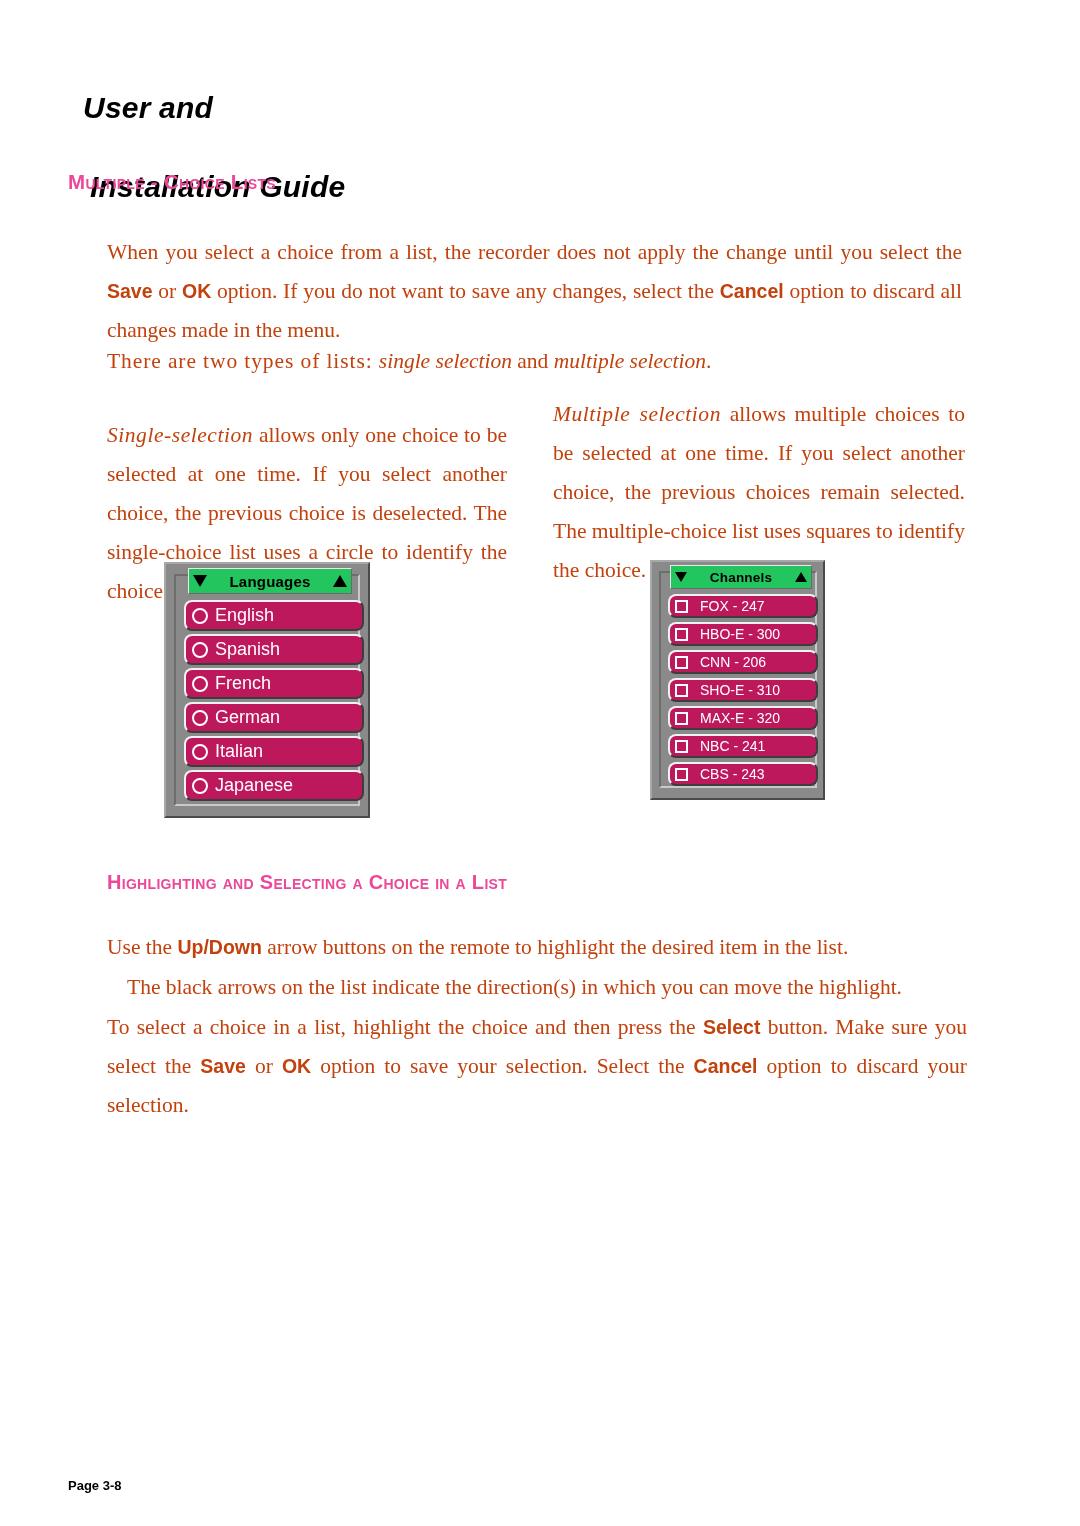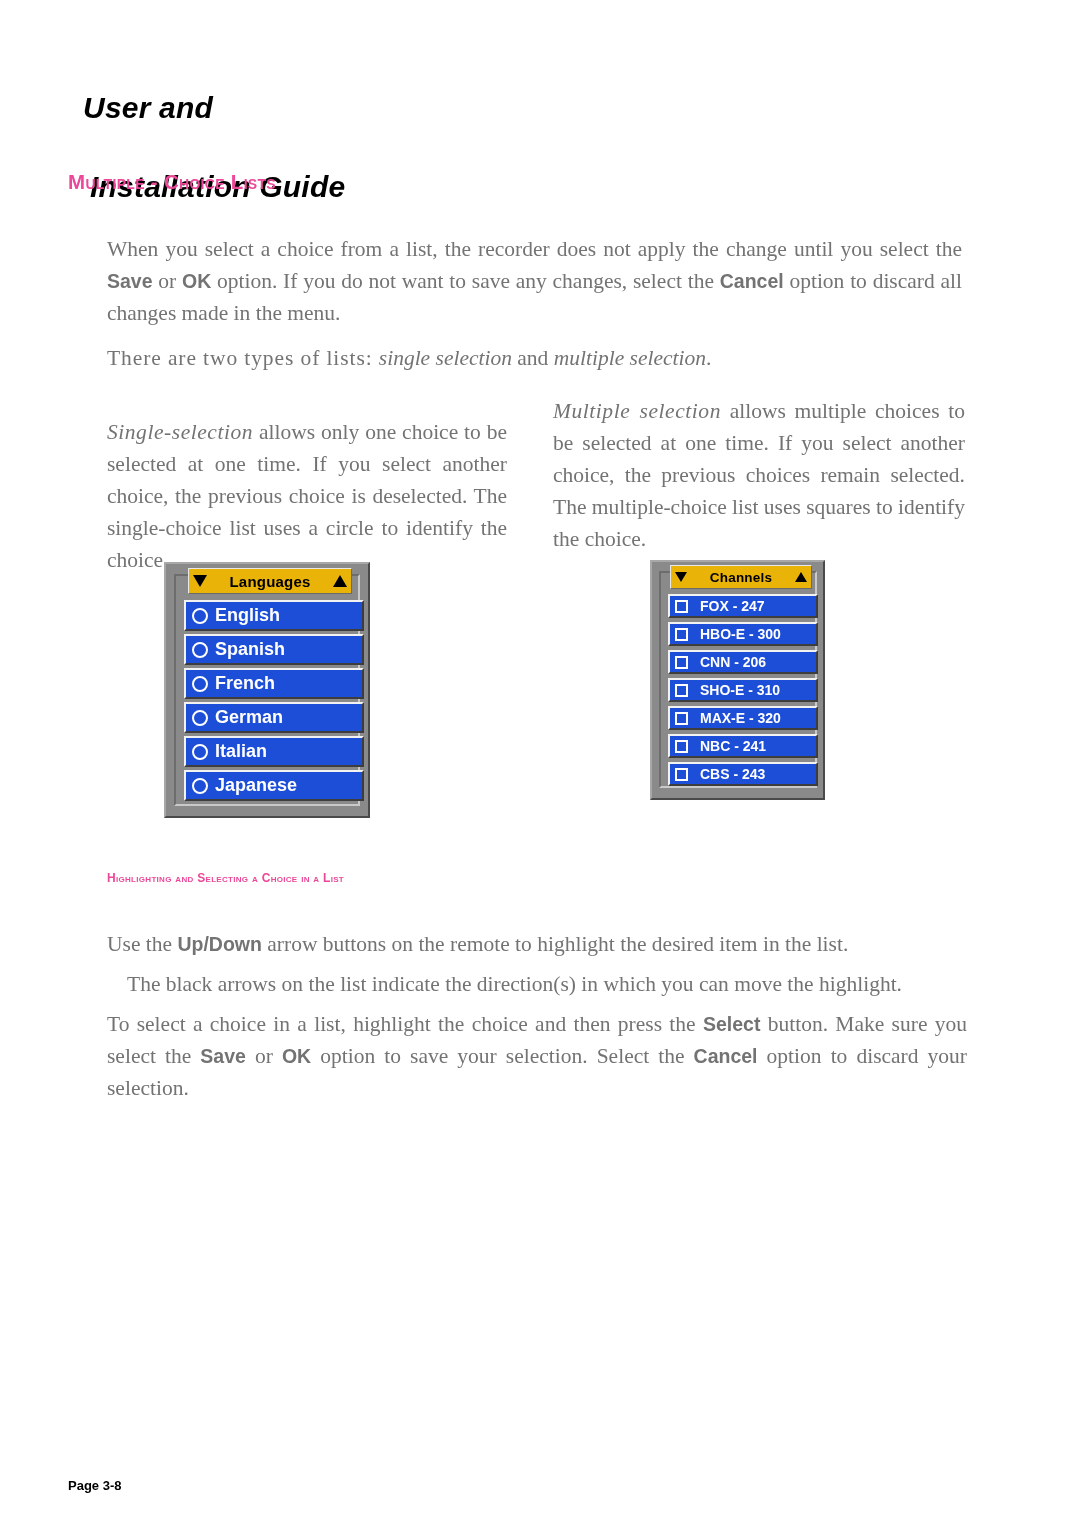--- a/index.html
+++ b/index.html
@@ -43,30 +43,30 @@
     letter-spacing: 0.3px;
   }
   #heading-multiple-choice {
     left: 68px;
     top: 170px;
     font-size: 20.5px;
   }
   #heading-highlighting {
     left: 107px;
     top: 871px;
-    font-size: 12px;
+    font-size: 20px;
   }
 
   
   .para {
     position: absolute;
     font-family: "Liberation Serif", serif;
     font-size: 21.5px;
-    line-height: 32px;
-    color: #737373;
+    line-height: 39px;
+    color: #c2410c;
     text-align: justify;
   }
   .para b { font-family: "Liberation Sans", sans-serif; font-weight: bold; font-size: 19.5px; }
   .para i { font-style: italic; }
 
   #para-1 { left: 107px; top: 233px; width: 855px; }
   #para-2 { left: 107px; top: 342px; width: 855px; text-align: justify; }
   #para-2 .stretch { letter-spacing: 0.9px; }
 
   #col-left  { left: 107px; top: 416px; width: 400px; }
@@ -101,21 +101,21 @@
   .osd-inner {
     position: absolute;
     background: #8a8a8a;
     border-top: 2px solid #6d6d6d;
     border-left: 2px solid #6d6d6d;
     border-right: 2px solid #c9c9c9;
     border-bottom: 2px solid #c9c9c9;
   }
   .osd-titlebar {
     position: absolute;
-    background: #eab308;
+    background: #22c55e;
     border-top: 1px solid #e8e8e8;
     border-left: 1px solid #e8e8e8;
     border-right: 1px solid #6a6a6a;
     border-bottom: 1px solid #6a6a6a;
     display: flex;
     align-items: center;
     justify-content: space-between;
     font-family: "Liberation Sans", sans-serif;
     font-weight: bold;
     color: #000;
@@ -138,30 +138,31 @@
   .tri-up {
     border-left: 7px solid transparent;
     border-right: 7px solid transparent;
     border-bottom: 12px solid #000;
   }
 
   .osd-rows { position: absolute; }
 
   .osd-row {
     position: relative;
-    background: #1d4ed8;
+    background: #be185d;
     border-top: 2px solid #f2f2f2;
     border-left: 2px solid #f2f2f2;
     border-right: 2px solid #3d3d3d;
     border-bottom: 2px solid #3d3d3d;
     display: flex;
     align-items: center;
     font-family: "Liberation Sans", sans-serif;
-    font-weight: bold;
+    font-weight: normal;
     color: #ffffff;
+    border-radius: 8px;
   }
 
   .mark-circle {
     flex: 0 0 auto;
     border: 2px solid #ffffff;
     border-radius: 50%;
     background: transparent;
   }
   .mark-square {
     flex: 0 0 auto;

